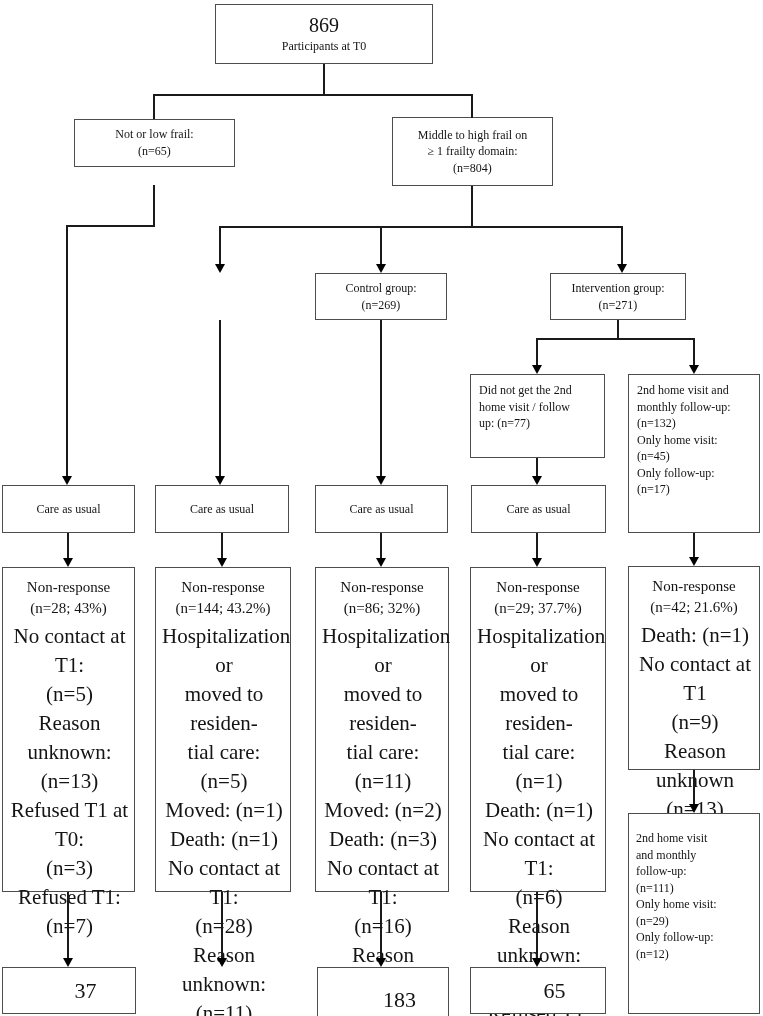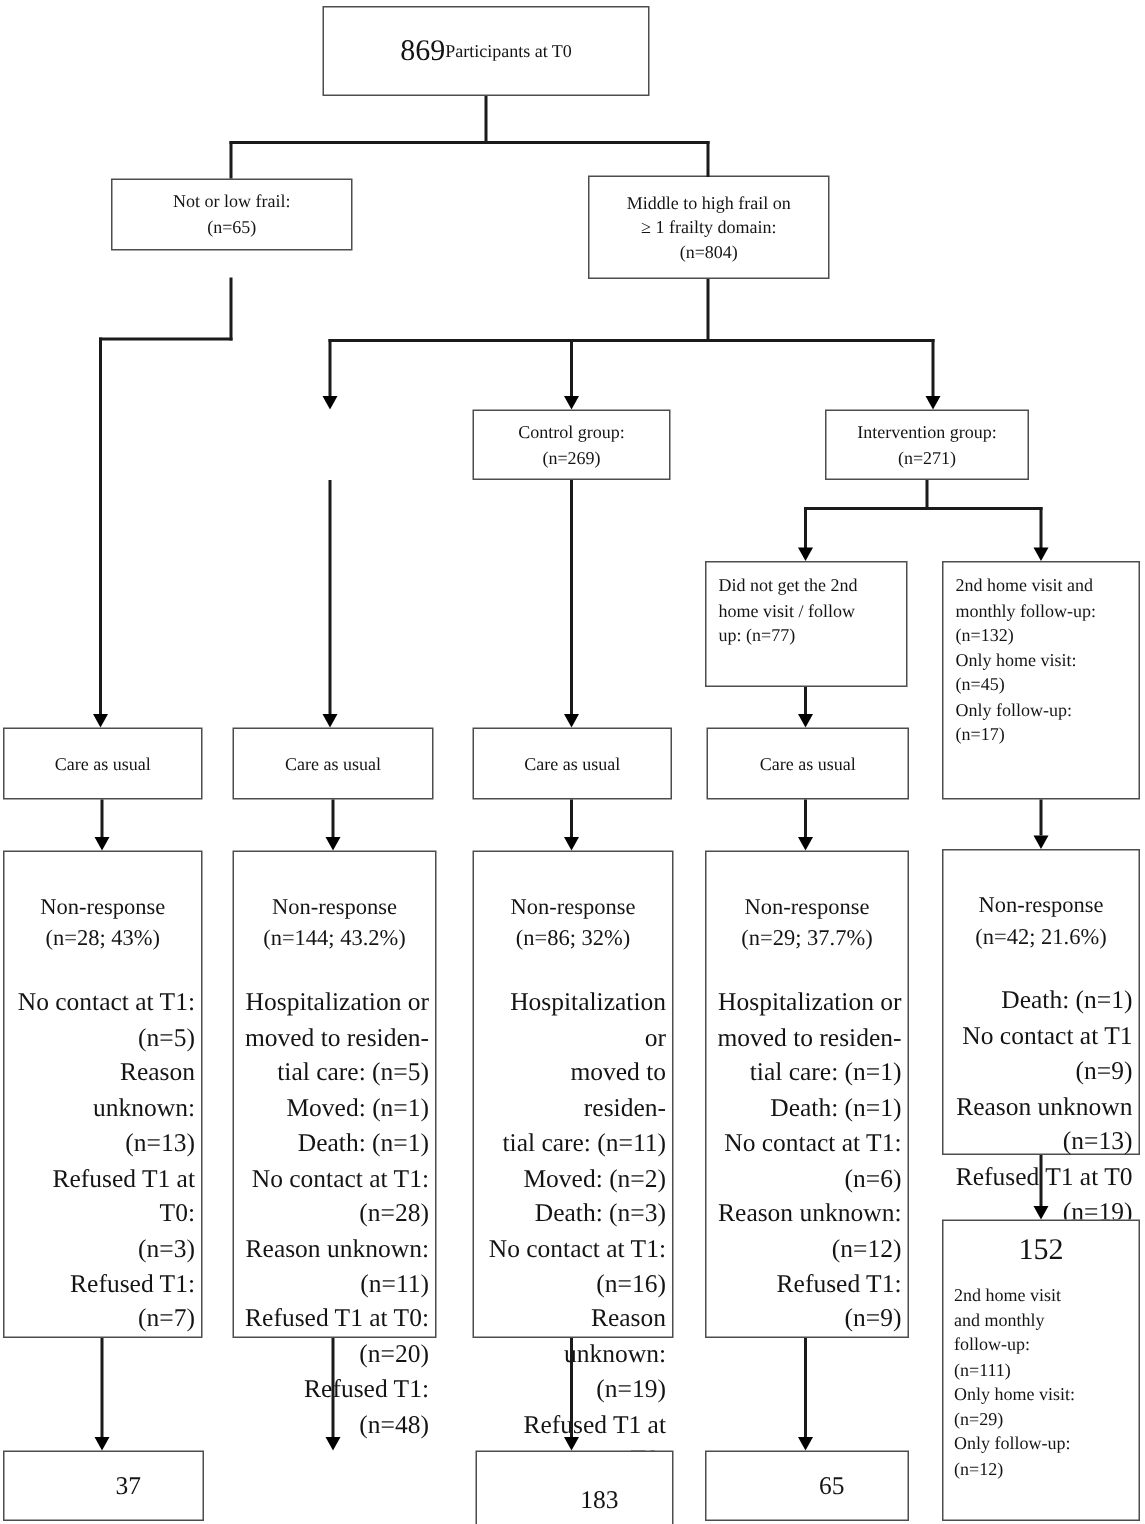--- a/index.html
+++ b/index.html
@@ -3,28 +3,28 @@
 <meta charset="utf-8">
 <style>
   html,body{margin:0;padding:0;background:#ffffff;}
   .stage{
     position:relative;width:763px;height:1016px;background:#ffffff;
     font-family:"Liberation Serif","DejaVu Serif",serif;color:#141414;overflow:hidden;
   }
   .box{
     position:absolute;box-sizing:border-box;border:1.5px solid #4d4d4d;background:#ffffff;
   }
-  .center{display:flex;flex-direction:row;justify-content:center;align-items:center;text-align:center;}
+  .center{display:flex;flex-direction:column;justify-content:center;align-items:center;text-align:center;}
   .txt{white-space:pre-line;font-size:12px;line-height:1.38;}
   .big{font-size:20px;line-height:1.25;}
   .leftbox{padding:7px 4px 0 8px;text-align:left;}
-  .nr{padding-top:27px;}
+  .nr{padding-top:9px;}
   .nr-head{white-space:pre-line;font-size:15px;line-height:1.38;text-align:center;}
-  .nr-body{white-space:pre-line;font-size:17px;line-height:1.38;text-align:right;margin-top:20px;padding:0 4px 0 6px;}
-  .fin{font-size:17px;padding-left:33px;}
+  .nr-body{white-space:pre-line;font-size:21px;line-height:1.38;text-align:center;margin-top:4px;padding:0 4px 0 6px;}
+  .fin{font-size:22px;padding-left:33px;}
   .vl{position:absolute;width:2px;background:#1a1a1a;}
   .hl{position:absolute;height:2px;background:#1a1a1a;}
   .ah{position:absolute;width:0;height:0;border-left:5px solid transparent;border-right:5px solid transparent;border-top:9px solid #000000;}
 </style>
 </head>
 <body>
 
 <div class="stage">
 
   <div class="box center" style="left:215px;top:4px;width:218px;height:60px">
@@ -157,21 +157,20 @@
     <div>37</div>
   </div>
   <div class="box center fin" style="left:317px;top:967px;width:132px;height:65px">
     <div>183</div>
   </div>
   <div class="box center fin" style="left:470px;top:967px;width:136px;height:47px">
     <div>65</div>
   </div>
 
   <div class="box" style="left:628px;top:813px;width:132px;height:201px;padding-top:7px">
-    <div class="big" style="text-align:center">152</div>
     <div class="txt" style="text-align:left;margin-top:9px;padding:0 4px 0 7px">2nd home visit
 and monthly
 follow-up:
 (n=111)
 Only home visit:
 (n=29)
 Only follow-up:
 (n=12)</div>
   </div>
 

